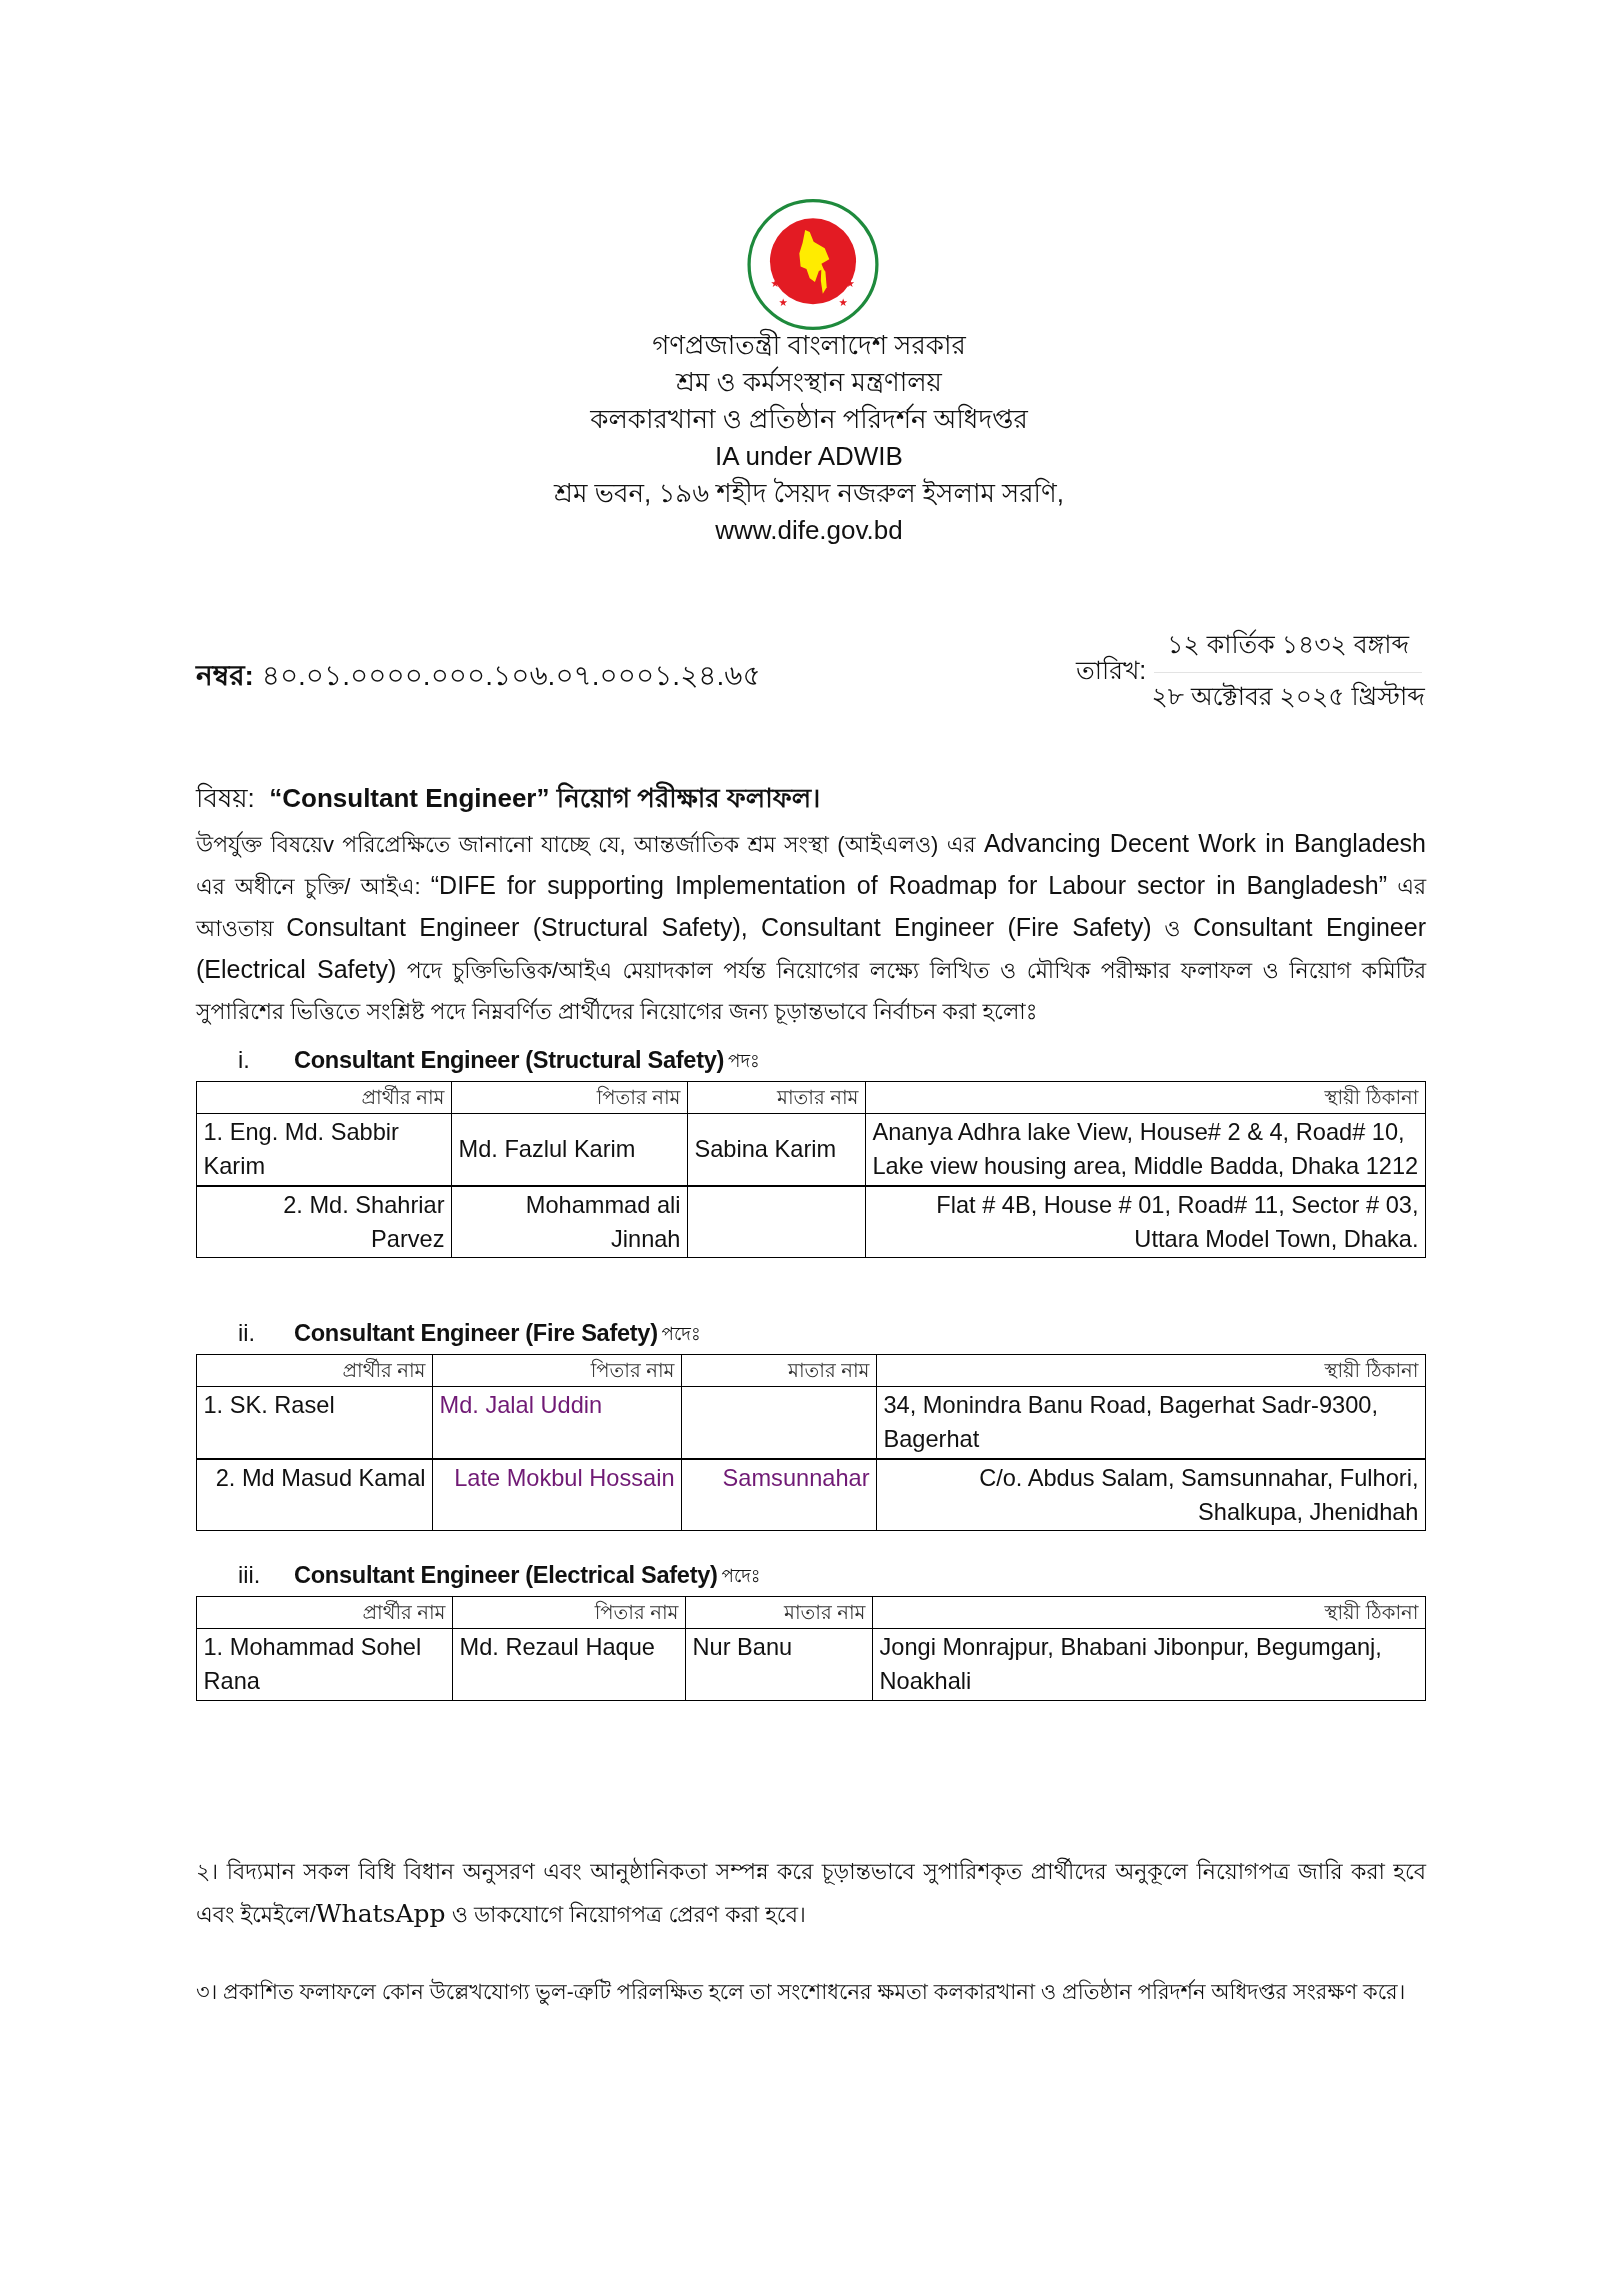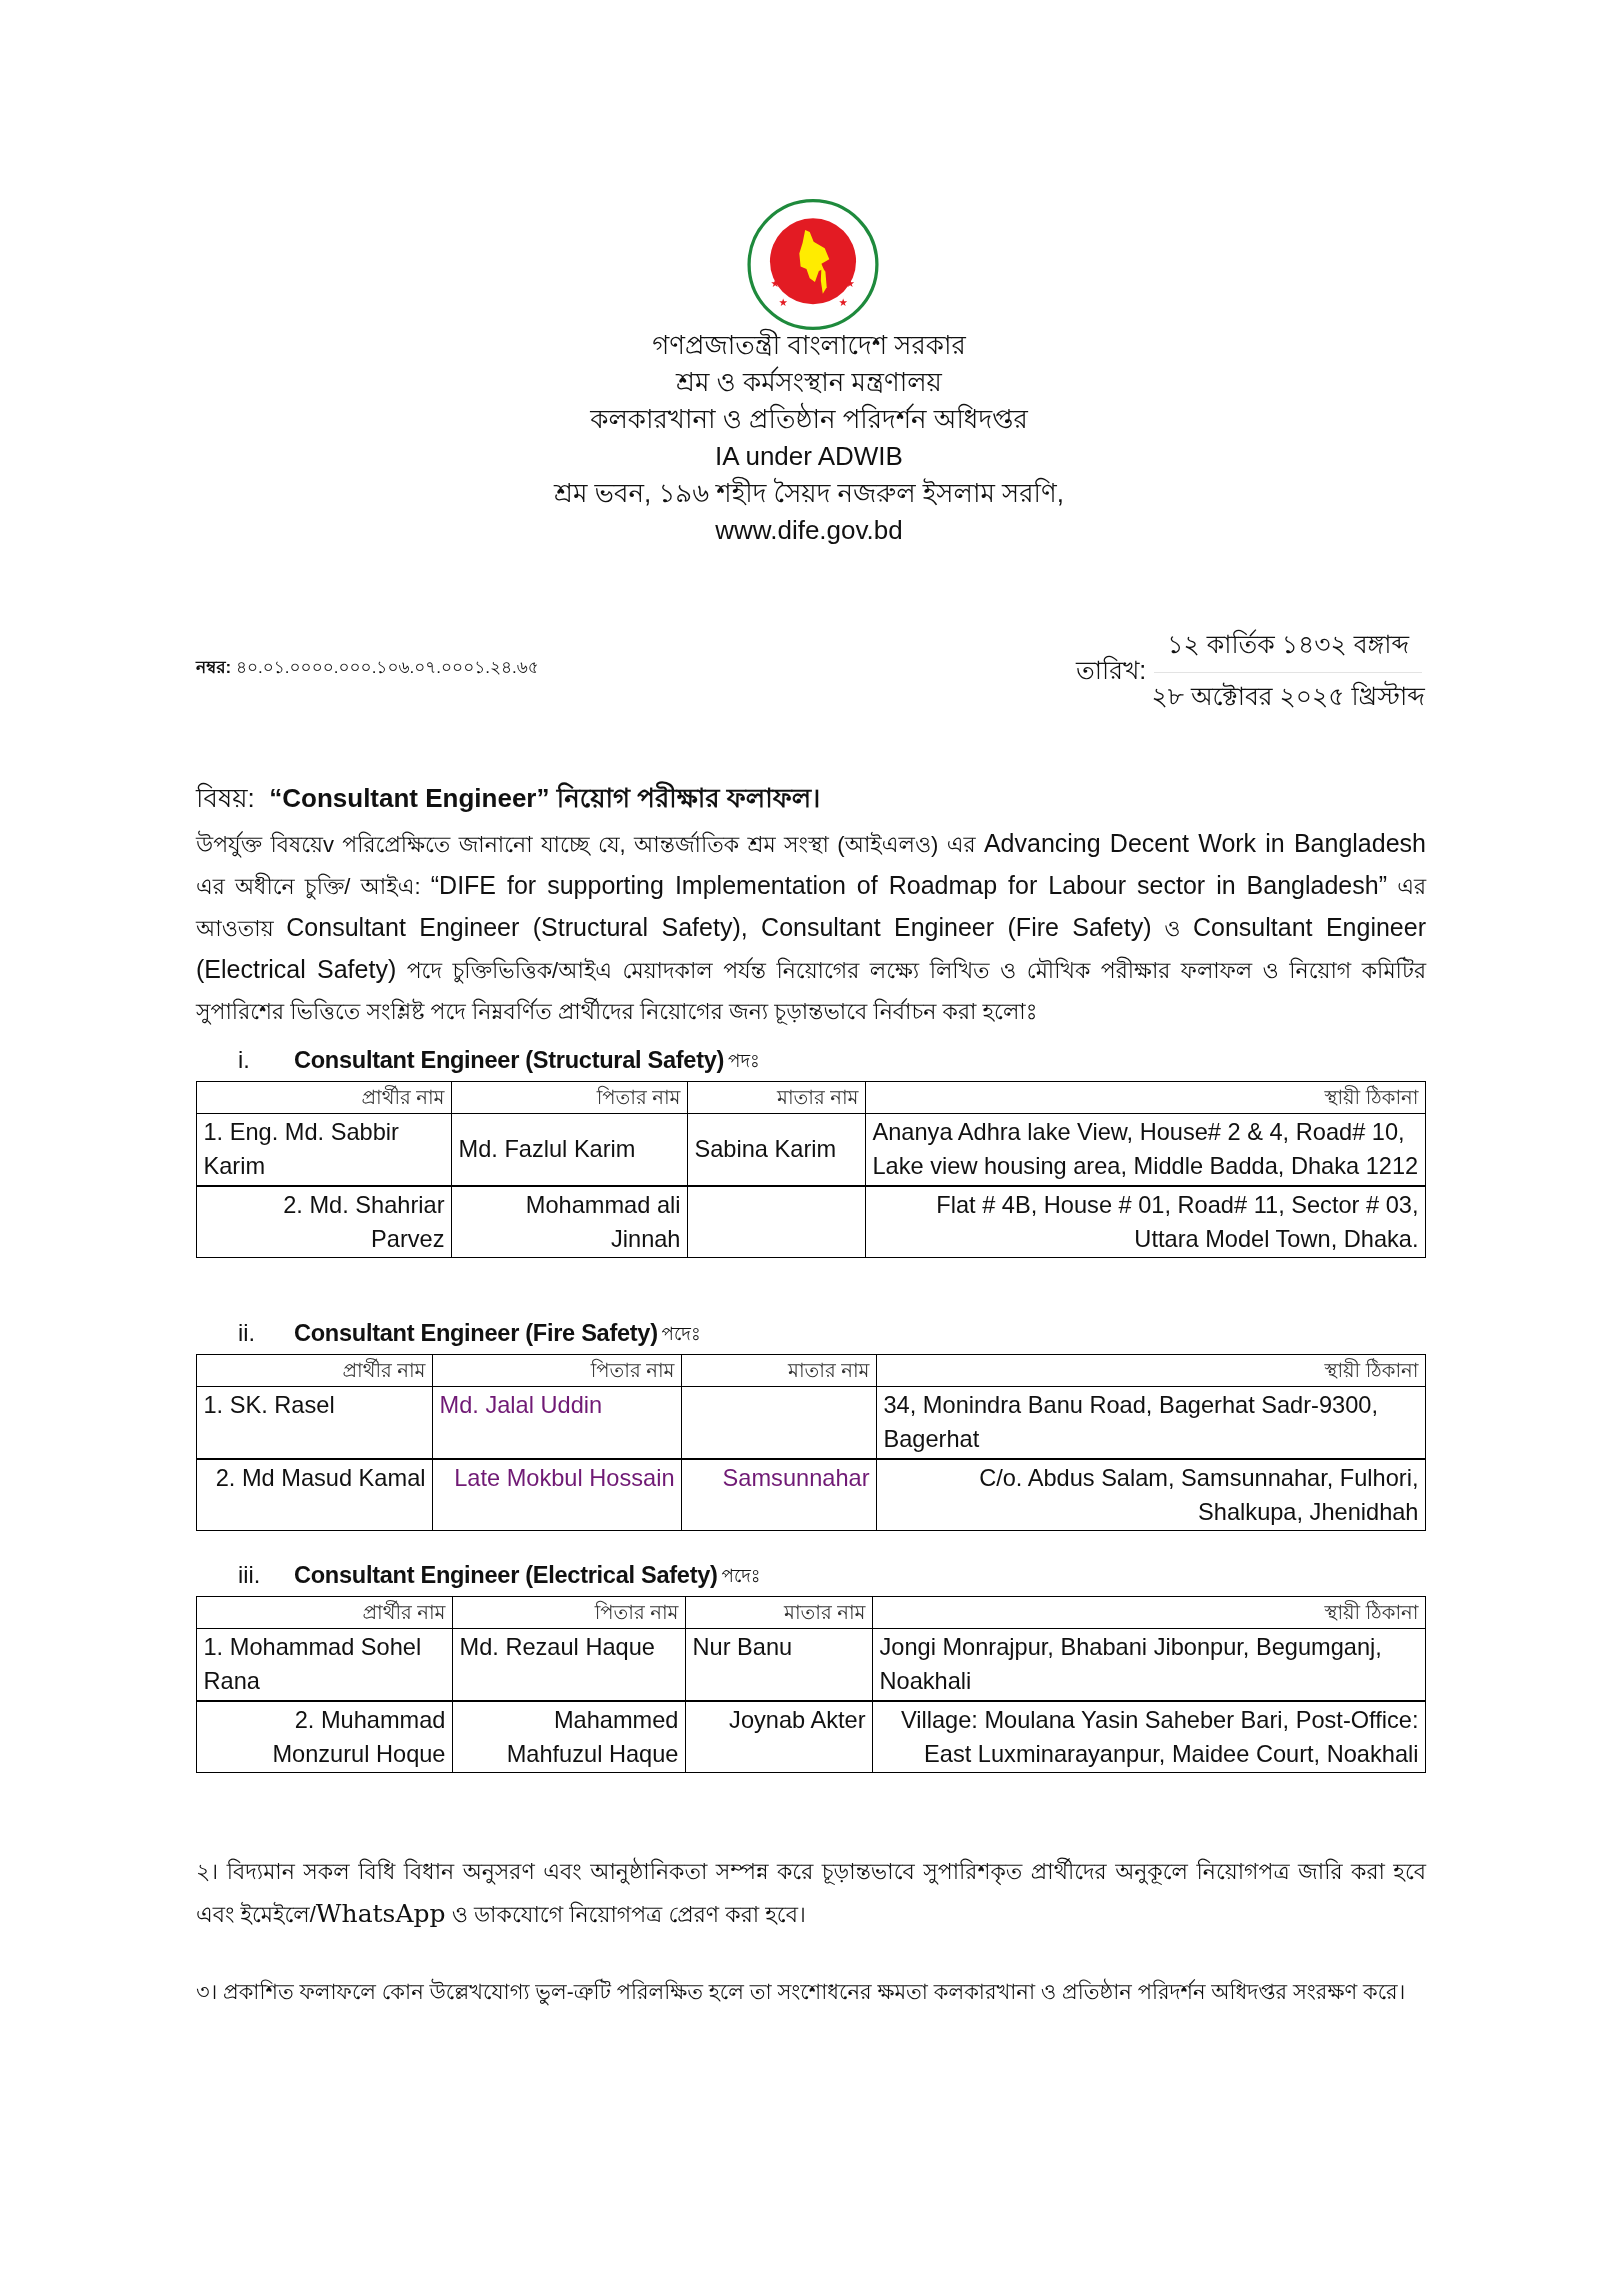--- a/index.html
+++ b/index.html
@@ -1,20 +1,20 @@
 <!DOCTYPE html>
 <html style="font-size:10.5px"><head>
 <meta charset="utf-8">
 <style>
   html, body { margin: 0; padding: 0; background: #ffffff; }
   body { width: 1622px; height: 2295px; position: relative; font-family: "Liberation Sans", sans-serif; color: #111; overflow: hidden; }
   .logo { position: absolute; left: 738px; top: 196px; width: 150px; height: 137px; }
   .header { position: absolute; left: 0; width: 1530px; top: 327px; text-align: center; padding-left: 44px; }
   .header .line { font-size: 26px; line-height: 37px; font-family: "Liberation Sans", sans-serif; color: #111; }
-  .memo-no { position: absolute; left: 196px; top: 654px; font-size: 17px; }
+  .memo-no { position: absolute; left: 196px; top: 654px; font-size: 28px; }
   .memo-no .lbl { font-weight: bold; }
   .date-block { position: absolute; left: 1076px; top: 625px; display: flex; align-items: center; }
   .date-block .lbl { font-size: 25px; margin-right: 5.2px; }
   .date-block .dates { display: flex; flex-direction: column; align-items: center; justify-content: flex-end; }
   .date-block .d1 { font-size: 25px; padding: 0 13px 3.9px; border-bottom: 1.3px solid #e3e3e3; }
   .date-block .d2 { font-size: 25px; padding-top: 3.9px; }
   .subject { position: absolute; left: 196px; top: 778px; font-size: 26px; }
   .subject .q { font-weight: bold; }
   .body-para { position: absolute; left: 196px; width: 1230px; top: 823px; font-size: 22px; line-height: 41px; text-align: justify; }
   .body-para .en { font-size: 25px; }
@@ -180,26 +180,20 @@
       <th>পিতার নাম</th>
       <th>মাতার নাম</th>
       <th>স্থায়ী ঠিকানা</th>
     </tr>
     <tr class="row">
       <td>1. Mohammad Sohel Rana</td>
       <td>Md. Rezaul Haque</td>
       <td>Nur Banu</td>
       <td>Jongi Monrajpur, Bhabani Jibonpur, Begumganj, Noakhali</td>
     </tr>
-    <tr class="row">
-      <td>2. Muhammad Monzurul Hoque</td>
-      <td>Mahammed Mahfuzul Haque</td>
-      <td>Joynab Akter</td>
-      <td>Village: Moulana Yasin Saheber Bari, Post-Office: East Luxminarayanpur, Maidee Court, Noakhali</td>
-    </tr>
   </tbody>
     </table>
 </div>
 
 <div class="para2">
   <span>২। বিদ্যমান সকল বিধি বিধান অনুসরণ এবং আনুষ্ঠানিকতা সম্পন্ন করে চূড়ান্তভাবে সুপারিশকৃত প্রার্থীদের অনুকূলে নিয়োগপত্র জারি করা হবে এবং ইমেইলে/</span><span class="wa">WhatsApp</span>
   <span>ও ডাকযোগে নিয়োগপত্র প্রেরণ করা হবে।</span>
 </div>
 
 <div class="para3">৩। প্রকাশিত ফলাফলে কোন উল্লেখযোগ্য ভুল-ত্রুটি পরিলক্ষিত হলে তা সংশোধনের ক্ষমতা কলকারখানা ও প্রতিষ্ঠান পরিদর্শন অধিদপ্তর সংরক্ষণ করে।</div>

